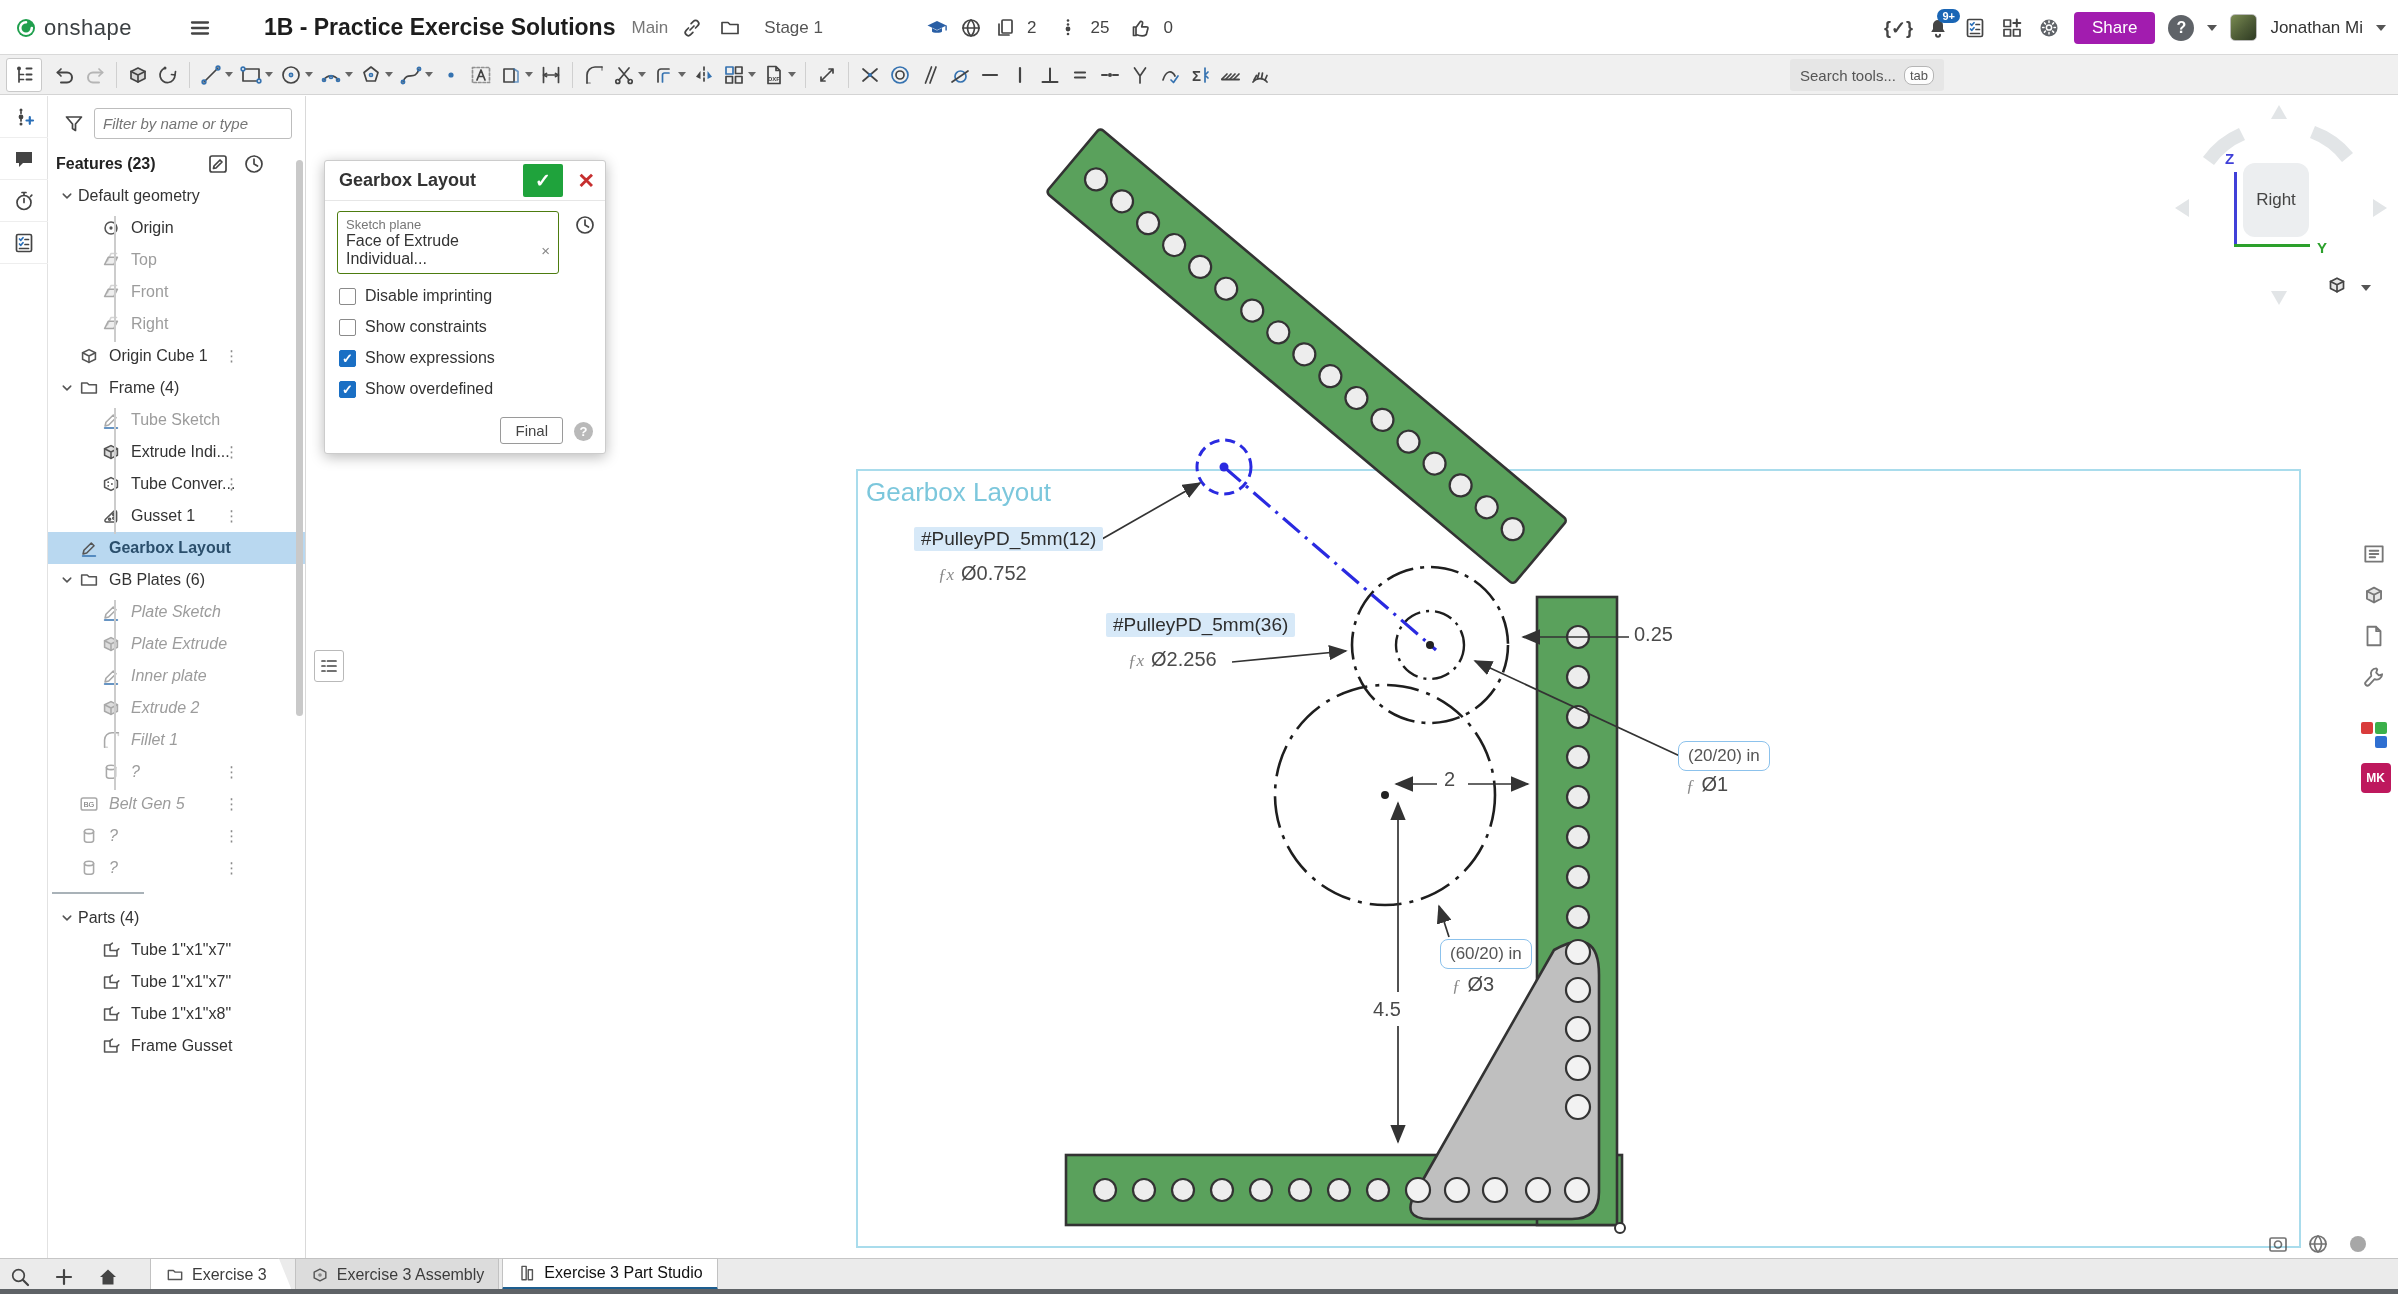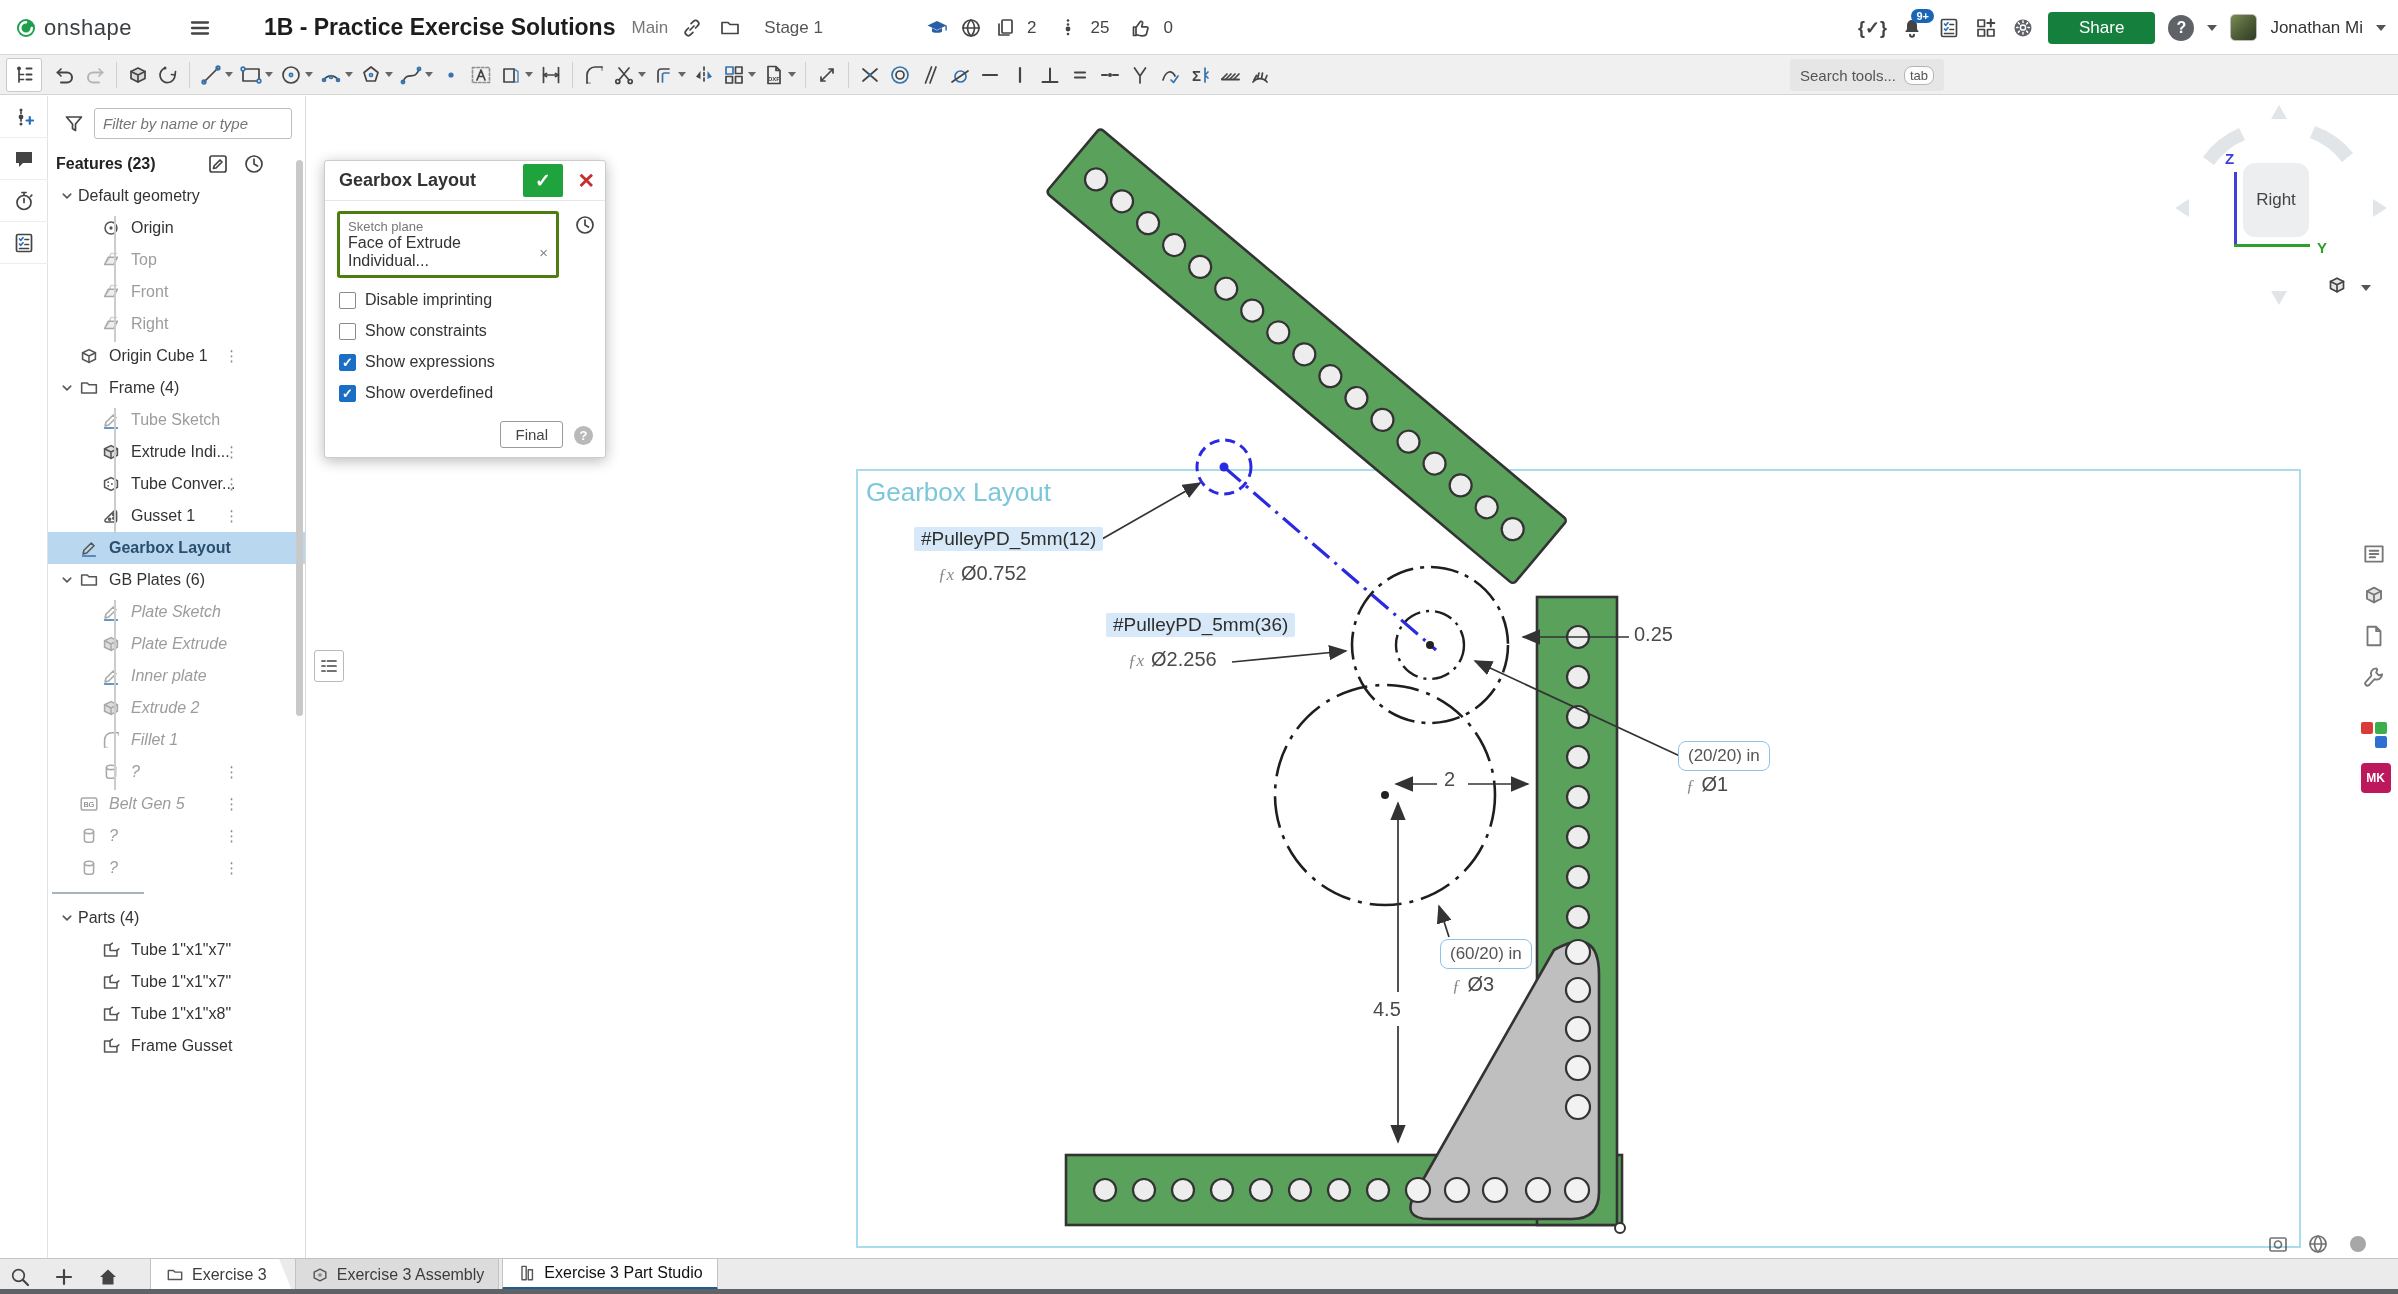--- a/index.html
+++ b/index.html
@@ -16,22 +16,22 @@
   .doc-title { font-size:23px; font-weight:bold; color:#1d1d1d; margin-left:52px; white-space:nowrap; }
   .ws-name { font-size:17px; color:#777; margin-left:16px; }
   .ver-label { font-size:17px; color:#555; margin-left:22px; }
   #hdr-stats { position:absolute; left:925px; top:0; height:55px; display:flex; align-items:center; gap:10px; }
   .stat-num { font-size:17px; color:#444; margin-right:10px; }
   #hdr-right { position:absolute; right:12px; top:0; height:55px; display:flex; align-items:center; gap:13px; }
   .brace-check { font-size:18px; color:#444; font-weight:bold; }
   .bell-wrap { position:relative; }
   .badge { position:absolute; top:-7px; right:-10px; background:#1a66b5; color:#fff; font-size:11px;
     font-weight:bold; border-radius:8px; padding:1px 5px; }
-  .share-btn { background:#15803d; color:#fff; font-size:17px; border:none; border-radius:4px;
-    padding:6px 31px; cursor:pointer; }
+  .share-btn { background:#a21caf; color:#fff; font-size:17px; border:none; border-radius:4px;
+    padding:6px 18px; cursor:pointer; }
   .help-disc { width:26px; height:26px; border-radius:50%; background:#5f6368; color:#fff;
     font-weight:bold; font-size:16px; display:flex; align-items:center; justify-content:center; }
   .avatar { width:27px; height:27px; border-radius:5px;
     background:linear-gradient(135deg,#7a8b52 0%,#4d5b36 55%,#2e3a22 100%); border:1px solid #bbb; }
   .user-name { font-size:17px; color:#333; }
   .dd-caret { width:0; height:0; border-left:5px solid transparent; border-right:5px solid transparent;
     border-top:6px solid #555; }
 
   
   #tb { position:absolute; left:0; top:55px; width:2398px; height:40px; background:#f0f0f0;
@@ -81,21 +81,21 @@
 
   
   #dlg { position:absolute; left:324px; top:160px; width:282px; background:#fff; z-index:40;
     border:1px solid #ccc; border-radius:3px; box-shadow:0 3px 14px rgba(0,0,0,.28); }
   #dlg-title-row { height:40px; display:flex; align-items:center; padding-left:14px;
     border-bottom:1px solid #e6e6e6; position:relative; }
   #dlg-title { font-size:18px; font-weight:bold; color:#333; }
   #dlg-check { position:absolute; right:42px; top:3px; width:40px; height:33px; background:#1fa33c;
     border:none; border-radius:2px; color:#fff; font-size:19px; font-weight:bold; }
   #dlg-close { position:absolute; right:10px; top:8px; color:#c62f2f; font-size:21px; font-weight:bold; }
-  #plane-box { margin:10px 46px 8px 12px; border:3px solid #4d7c0f; border-radius:3px; padding:5px 8px; }
+  #plane-box { margin:10px 46px 8px 12px; border:1px solid #4d7c0f; border-radius:3px; padding:5px 8px; }
   #plane-box .lbl { font-size:13px; color:#777; }
   #plane-box .val { font-size:16px; color:#333; display:flex; align-items:center; }
   #plane-box .x { margin-left:auto; color:#888; font-size:15px; }
   #dlg-clock { position:absolute; right:8px; top:52px; }
   .chk-row { display:flex; align-items:center; margin:13px 0 13px 14px; gap:9px; }
   .chk { width:17px; height:17px; border:1.5px solid #8a8a8a; border-radius:2px; background:#fff;
     display:flex; align-items:center; justify-content:center; flex:none; }
   .chk.on { background:#1a6fc4; border-color:#1a6fc4; color:#fff; font-size:13px; font-weight:bold; }
   .chk-lbl { font-size:16px; color:#333; }
   #dlg-foot { height:42px; position:relative; }

